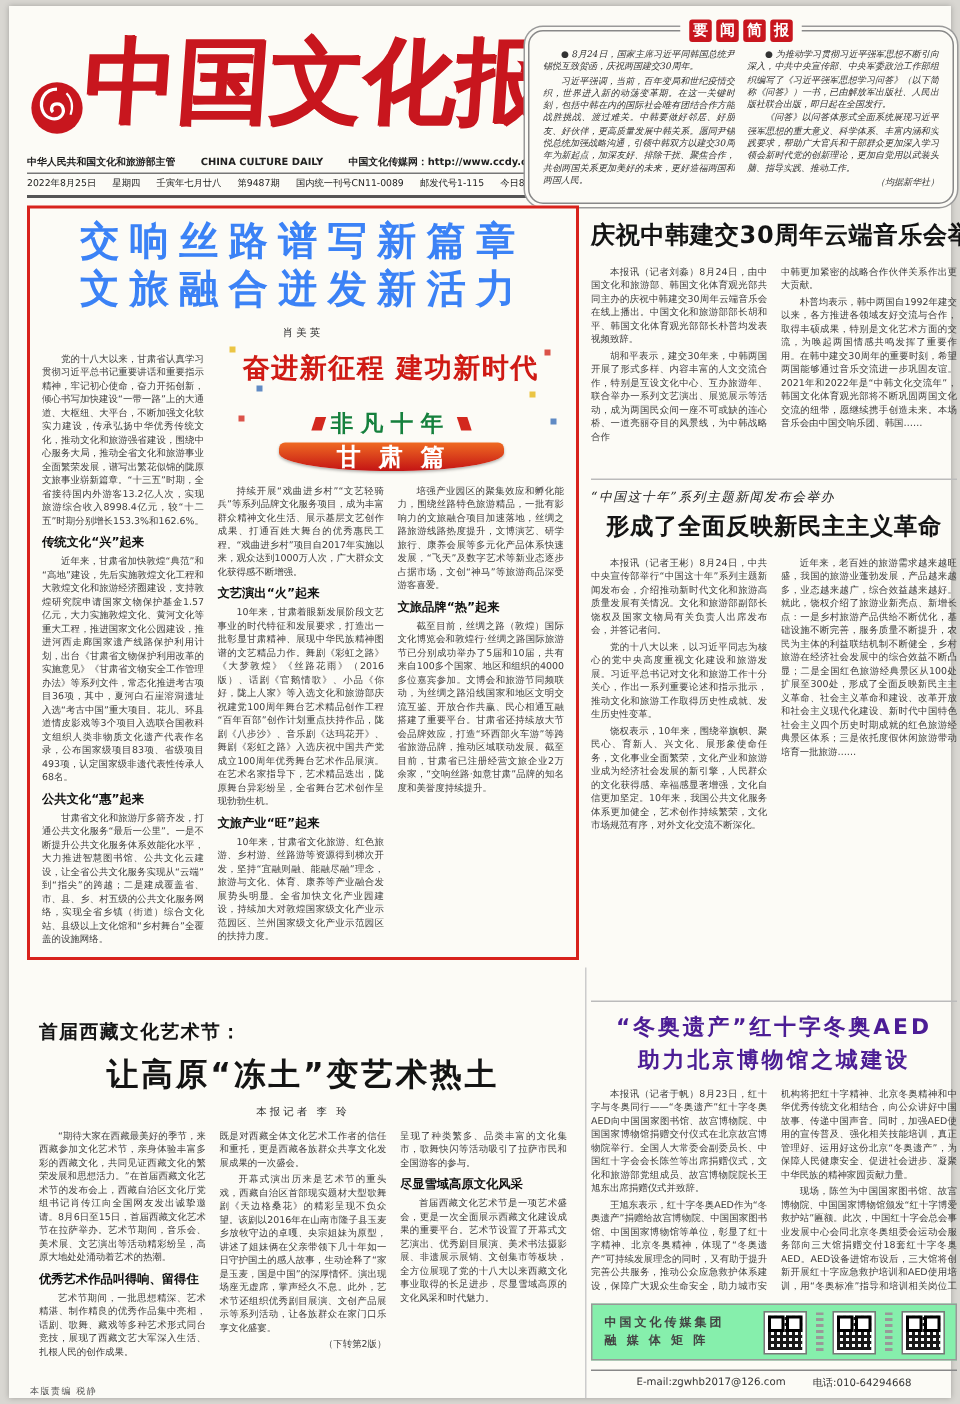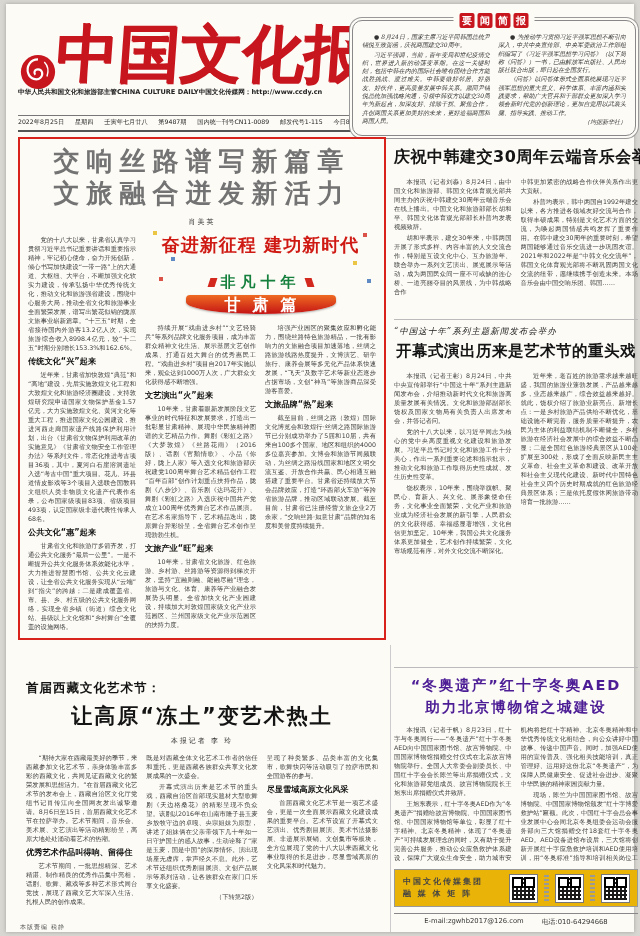--- a/index.html
+++ b/index.html
@@ -5,42 +5,42 @@
   * { margin:0; padding:0; box-sizing:border-box; }
   html,body { width:640px; height:936px; }
   body { background:#d9d7d2; font-family:"DejaVu Sans","Liberation Sans",sans-serif; position:relative; overflow:hidden; }
   .page { position:absolute; left:6px; top:4px; width:628px; height:928px; background:#fcfbf6; box-shadow:0 0 4px rgba(0,0,0,.25); }
 
   
   .masthead-logo { position:absolute; left:14px; top:50px; width:36px; height:36px; }
   .masthead-title { position:absolute; left:50px; top:2px; width:300px; height:96px;
       font-family:"DejaVu Serif","Liberation Serif",serif; font-weight:bold; font-size:62px; line-height:96px;
       color:#c8161e; letter-spacing:0px; transform:skewX(-4deg); text-shadow:1px 1px 0 #c8161e; white-space:nowrap; }
-  .mast-row1 { position:absolute; left:12px; top:84px; width:338px; display:flex; 
+  .mast-row1 { position:absolute; left:12px; top:100px; width:338px; display:flex; justify-content:space-between;
       font-size:6.6px; font-weight:bold; color:#222; white-space:nowrap; }
   .mast-rule1 { position:absolute; left:12px; top:111px; width:338px; border-top:1px solid #777; }
   .mast-row2 { position:absolute; left:12px; top:114px; width:338px; display:flex; justify-content:space-between;
       font-size:6.2px; color:#222; white-space:nowrap; }
   .mast-rule2 { position:absolute; left:12px; top:126px; width:338px; border-top:2px solid #555; }
 
   
   .brief { position:absolute; left:346px; top:16px; width:284px; height:116px;
       border:1px solid #888; border-radius:10px; box-shadow:0 0 0 2px #fcfbf6, 0 0 0 3px #999; background:#fcfbf6; }
   .brief-title { position:absolute; left:50%; top:-8px; transform:translateX(-50%); display:flex; gap:3px; background:#fcfbf6; padding:0 6px; }
   .brief-title span { display:block; width:15px; height:15px; background:#c8161e; color:#fff; font-size:10px; font-weight:bold;
       line-height:15px; text-align:center; border-radius:2px; }
   .brief-body { display:flex; gap:8px; padding:12px 9px 6px; height:100%; }
   .brief-col { flex:1; overflow:hidden; text-align:justify; font-family:"DejaVu Serif","Liberation Serif",serif; font-style:italic;
       font-size:6px; line-height:8.3px; color:#333; }
   .brief-col p { text-indent:2em; margin-bottom:1px; }
   .brief-credit { text-align:right; font-style:italic; }
 
   
   .lead { position:absolute; left:12px; top:133px; width:368px; height:503px; border:2px solid #d8231c; background:#fcfbf6; padding:6px 8px 4px; }
-  .lead h1 { text-align:center; font-size:26px; line-height:32px; letter-spacing:7px; color:#737373; font-weight:bold;
+  .lead h1 { text-align:center; font-size:26px; line-height:32px; letter-spacing:7px; color:#3b82f6; font-weight:bold;
       font-family:"DejaVu Sans","Liberation Sans",sans-serif; }
   .lead-byline { text-align:center; font-size:7px; color:#333; margin:8px 0 4px; letter-spacing:2px; }
   .lead-content { display:flex; gap:9px; height:400px; }
   .lead-c1 { width:116px; padding-top:4px; }
   .lead-right { flex:1; display:flex; flex-direction:column; }
   .banner { position:relative; text-align:center; padding:2px 0 4px; margin-bottom:5px; }
   .banner-l1 { font-size:18px; font-weight:bold; color:#cf1a14; letter-spacing:1px; white-space:nowrap; }
   .banner-l2 { font-size:15px; font-weight:bold; color:#15803d; letter-spacing:5px; margin-top:16px; display:inline-flex; align-items:center; gap:5px; }
   .bmark { width:7px; height:9px; background:#d3281e; transform:skewX(-18deg); display:inline-block; }
   .bmark.r { transform:skewX(18deg); }
@@ -62,21 +62,21 @@
   
   .rail { position:absolute; left:388px; top:133px; width:244px; }
   .art-a h2 { text-align:center; font-size:16px; letter-spacing:.5px; color:#141414; margin:10px 0 9px; white-space:nowrap; }
   .cols2 { display:flex; gap:9px; }
   .cols2 > div { flex:1; overflow:hidden; }
   .rail-div { border-top:1px solid #bbb; margin:8px 0 6px; }
   .kicker-b { text-align:left; font-family:"DejaVu Serif","Liberation Serif",serif; font-style:italic; font-size:8.5px; color:#222; letter-spacing:1px; margin:2px 0 3px; }
   .art-b h2 { text-align:center; font-size:15.5px; letter-spacing:.5px; color:#141414; margin:0 0 9px; white-space:nowrap; }
   .art-c h2 { text-align:center; font-size:14.5px; line-height:22px; letter-spacing:2px; color:#4c1d95; margin:4px 0 7px; }
 
-  .media-box { border:1px solid #999; background:#eab308; margin-top:8px; height:38px; display:flex; align-items:center; padding:0 8px; gap:7px; }
+  .media-box { border:1px solid #999; background:#86efac; margin-top:8px; height:38px; display:flex; align-items:center; padding:0 8px; gap:7px; }
   .media-label { font-size:8px; font-weight:bold; color:#444; letter-spacing:2px; line-height:12px; flex:1; }
   .qr { width:27px; height:27px; background:
       repeating-linear-gradient(0deg,#1a1a1a 0 2px,transparent 2px 4px),
       repeating-linear-gradient(90deg,#1a1a1a 0 2px,#fff 2px 4px); border:2px solid #fff; outline:1px solid #777; position:relative; }
   .qr::before, .qr::after { content:""; position:absolute; width:7px; height:7px; border:2px solid #000; background:#fff; }
   .qr::before { left:0; top:0; } .qr::after { right:0; top:0; }
   .qr-strip { width:5px; height:26px; background:repeating-linear-gradient(180deg,#999 0 2px,transparent 2px 4px); }
 
   .rail-footline { border-top:1px solid #888; margin-top:6px; padding-top:3px; text-align:center; font-size:6.8px; color:#333;
       display:flex; justify-content:center; gap:18px; }
@@ -195,21 +195,21 @@
           <p style="text-indent:0">中韩更加紧密的战略合作伙伴关系作出更大贡献。</p>
           <p>朴普均表示，韩中两国自1992年建交以来，各方推进各领域友好交流与合作，取得丰硕成果，特别是文化艺术方面的交流，为唤起两国情感共鸣发挥了重要作用。在韩中建交30周年的重要时刻，希望两国能够通过音乐交流进一步巩固友谊。2021年和2022年是“中韩文化交流年”，韩国文化体育观光部将不断巩固两国文化交流的纽带，愿继续携手创造未来。本场音乐会由中国交响乐团、韩国……</p>
         </div>
       </div>
     </div>
 
     <div class="rail-div"></div>
 
     <div class="art-b">
       <div class="kicker-b">“中国这十年”系列主题新闻发布会举办</div>
-      <h2>开幕式演出历来是艺术节的重头戏</h2>
+      <h2>形成了全面反映新民主主义革命</h2>
       <div class="cols2" style="height:288px;">
         <div class="col">
           <p>本报讯（记者王彬）8月24日，中共中央宣传部举行“中国这十年”系列主题新闻发布会，介绍推动新时代文化和旅游高质量发展有关情况。文化和旅游部副部长饶权及国家文物局有关负责人出席发布会，并答记者问。</p>
           <p>党的十八大以来，以习近平同志为核心的党中央高度重视文化建设和旅游发展。习近平总书记对文化和旅游工作十分关心，作出一系列重要论述和指示批示，推动文化和旅游工作取得历史性成就、发生历史性变革。</p>
           <p>饶权表示，10年来，围绕举旗帜、聚民心、育新人、兴文化、展形象使命任务，文化事业全面繁荣，文化产业和旅游业成为经济社会发展的新引擎，人民群众的文化获得感、幸福感显著增强，文化自信更加坚定。10年来，我国公共文化服务体系更加健全，艺术创作持续繁荣，文化市场规范有序，对外文化交流不断深化。</p>
         </div>
         <div class="col">
           <p>近年来，老百姓的旅游需求越来越旺盛，我国的旅游业蓬勃发展，产品越来越多，业态越来越广，综合效益越来越好。就此，饶权介绍了旅游业新亮点、新增长点：一是乡村旅游产品供给不断优化，基础设施不断完善，服务质量不断提升，农民为主体的利益联结机制不断健全，乡村旅游在经济社会发展中的综合效益不断凸显；二是全国红色旅游经典景区从100处扩展至300处，形成了全面反映新民主主义革命、社会主义革命和建设、改革开放和社会主义现代化建设、新时代中国特色社会主义四个历史时期成就的红色旅游经典景区体系；三是依托度假休闲旅游带动培育一批旅游……</p>
         </div>
       </div>

